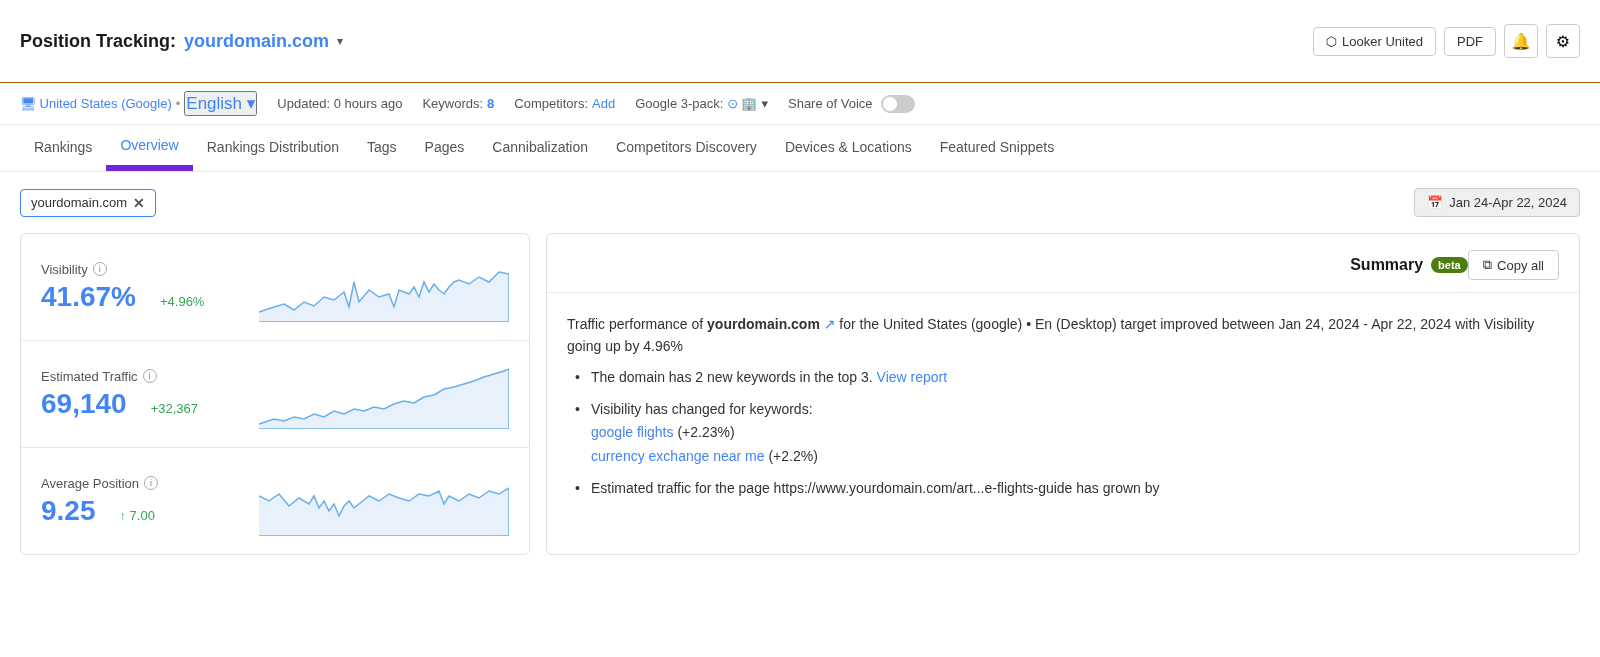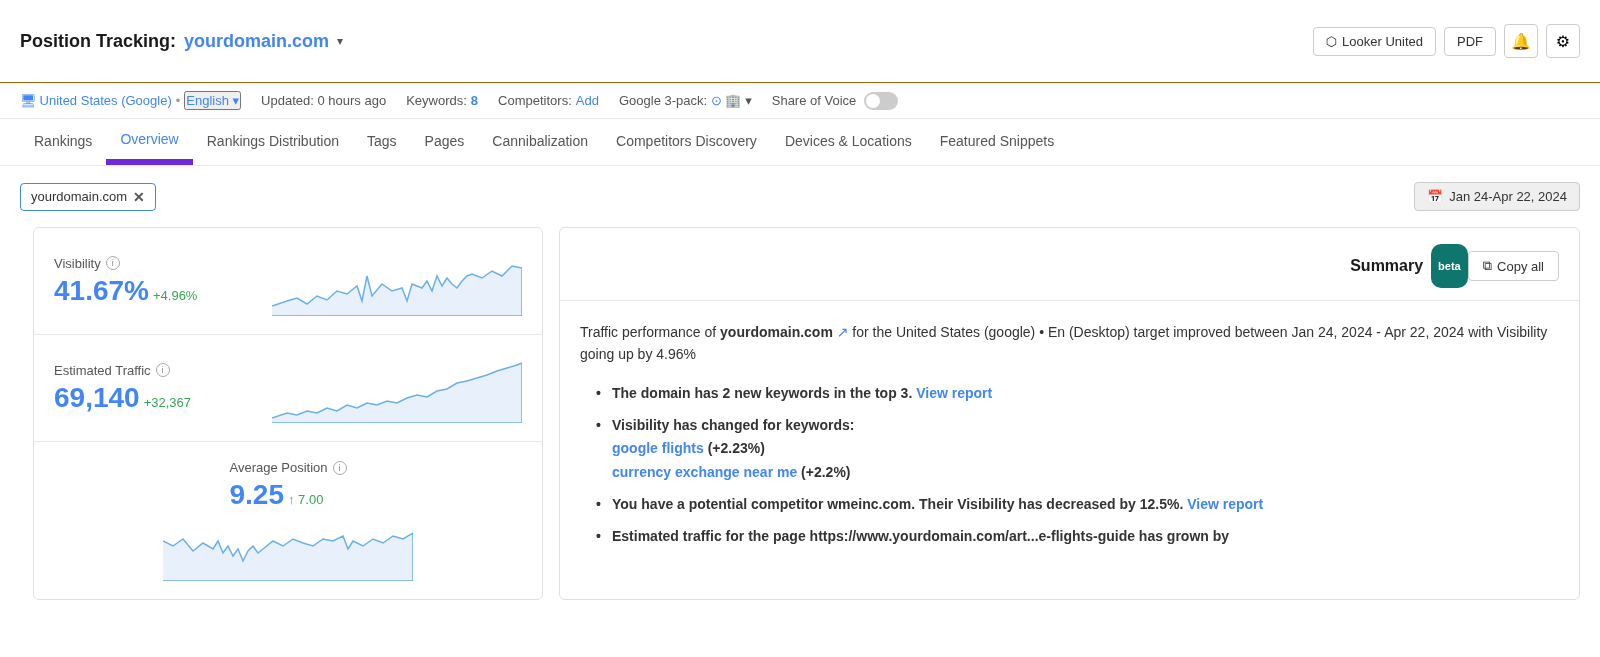--- a/index.html
+++ b/index.html
@@ -13,21 +13,21 @@
     .chevron-icon { color: #555; font-size: 12px; }
     .header-right { display: flex; align-items: center; gap: 8px; }
     .header-btn { display: flex; align-items: center; gap: 5px; padding: 6px 12px; border: 1px solid #ccc; border-radius: 4px; background: #fff; cursor: pointer; font-size: 13px; color: #333; }
     .icon-btn { width: 34px; height: 34px; border: 1px solid #ccc; border-radius: 4px; background: #fff; cursor: pointer; display: flex; align-items: center; justify-content: center; font-size: 16px; }
 
     
     .subheader { display: flex; align-items: center; gap: 20px; padding: 8px 20px; border-bottom: 1px solid #e8e8e8; font-size: 13px; color: #555; }
     .subheader-item { display: flex; align-items: center; gap: 4px; }
     .country-link { display: flex; align-items: center; gap: 3px; color: #4285f4; cursor: pointer; border: none; background: none; font-size: 13px; }
     .dot-sep { color: #999; }
-    .lang-link { color: #4285f4; cursor: pointer; font-size: 13px; }
+    .lang-link { color: #4285f4; cursor: pointer; font-size: 17px; }
     .add-link { color: #4285f4; cursor: pointer; font-size: 13px; text-align: center; }
     .toggle { width: 34px; height: 18px; background: #ccc; border-radius: 9px; cursor: pointer; position: relative; display: inline-block; margin-left: 4px; }
     .toggle::after { content: ''; position: absolute; width: 14px; height: 14px; background: #fff; border-radius: 50%; top: 2px; left: 2px; }
     .google3pack-icons { display: flex; align-items: center; gap: 3px; }
 
     
     .nav-tabs { display: flex; align-items: center; padding: 0 20px; border-bottom: 1px solid #e8e8e8; }
     .tab { padding: 12px 14px; font-size: 14px; color: #555; cursor: pointer; border-bottom: 2px solid transparent; white-space: nowrap; }
     .tab.active-blue { color: #4285f4; border-bottom: 6px solid #6d28d9; }
 
@@ -37,43 +37,43 @@
     
     .filter-row { display: flex; align-items: center; justify-content: space-between; margin-bottom: 16px; }
     .domain-tag { display: flex; align-items: center; gap: 6px; padding: 5px 10px; border: 1px solid #4285f4; border-radius: 4px; font-size: 13px; color: #333; background: #fff; }
     .domain-tag-x { cursor: pointer; color: #555; font-weight: bold; background: none; border: none; font-size: 14px; }
     .date-range { display: flex; align-items: center; gap: 6px; padding: 6px 12px; border: 1px solid #ccc; border-radius: 4px; font-size: 13px; color: #333; cursor: pointer; }
 
     
     .main-grid { display: flex; gap: 16px; }
 
     
-    .left-panel { width: 510px; min-width: 510px; border: 1px solid #e0e0e0; border-radius: 6px; overflow: hidden; margin-left: 13px; }
+    .left-panel { width: 510px; min-width: 510px; border: 1px solid #e0e0e0; border-radius: 6px; overflow: hidden; }
     .metric-card { padding: 18px 20px; border-bottom: 1px solid #e8e8e8; display: flex; align-items: center; justify-content: space-between; }
-    .metric-card:last-child { border-bottom: none; flex-direction: column; }
+    .metric-card:last-child { border-bottom: none; }
     .metric-info { flex: 1; }
     .metric-label { font-size: 13px; color: #555; display: flex; align-items: center; gap: 5px; margin-bottom: 4px; }
-    .metric-value { font-size: 28px; font-weight: 600; color: #4285f4; display: flex; align-items: baseline; gap: 4px; }
+    .metric-value { font-size: 28px; font-weight: 600; color: #4285f4; display: flex; align-items: baseline; gap: 24px; }
     .metric-change { font-size: 13px; font-weight: normal; }
     .change-pos { color: #34a853; }
     .chart-area { width: 250px; height: 70px; }
 
     
     svg.sparkline { width: 100%; height: 100%; }
 
     
     .right-panel { flex: 1; border: 1px solid #e0e0e0; border-radius: 6px; position: relative; overflow: hidden; }
     .summary-header { display: flex; align-items: center; justify-content: flex-end; padding: 16px 20px 12px; border-bottom: 1px solid #e8e8e8; }
     .summary-title { font-size: 16px; font-weight: 600; display: flex; align-items: center; gap: 8px; }
-    .beta-badge { background: #0f766e; color: #fff; font-size: 11px; font-weight: 600; padding: 16px 7px; border-radius: 10px; }
+    .beta-badge { background: #4d7c0f; color: #fff; font-size: 11px; font-weight: 600; padding: 2px 7px; border-radius: 10px; }
     .copy-all-btn { display: flex; align-items: center; gap: 5px; padding: 6px 14px; border: 1px solid #ccc; border-radius: 4px; background: #fff; cursor: pointer; font-size: 13px; color: #333; }
     .summary-body { padding: 20px; overflow-y: auto; max-height: 380px; }
     .summary-body p { font-size: 14px; line-height: 1.6; color: #333; }
     .summary-body strong { font-weight: 600; }
-    .summary-body ul { list-style: none; padding: 0; margin: 16px; font-weight: bold; }
+    .summary-body ul { list-style: none; padding: 0; margin: 8px; }
     .summary-body ul li { font-size: 14px; line-height: 1.7; color: #333; padding-left: 16px; position: relative; margin-bottom: 8px; }
     .summary-body ul li::before { content: '•'; position: absolute; left: 0; color: #333; }
     .blue-link { color: #4285f4; cursor: pointer; text-decoration: none; }
 
     
     .right-panel .summary-body::-webkit-scrollbar { width: 6px; }
     .right-panel .summary-body::-webkit-scrollbar-track { background: #f1f1f1; }
     .right-panel .summary-body::-webkit-scrollbar-thumb { background: #ccc; border-radius: 3px; }
 
     .info-icon { width: 14px; height: 14px; border-radius: 50%; border: 1px solid #aaa; display: inline-flex; align-items: center; justify-content: center; font-size: 9px; color: #888; cursor: pointer; }
@@ -250,24 +250,20 @@
               <span>google flights</span>
             </a>
             <span>(+2.23%)</span>
             <br>
             <a class="blue-link">
               <span>currency exchange near me</span>
             </a>
             <span>(+2.2%)</span>
           </li>
           <li>
-            <span>You have a potential competitor wmeinc.com. Their Visibility has decreased by 12.5%.</span>
-            <a class="blue-link">View report</a>
-          </li>
-          <li>
             <span>Estimated traffic for the page https://www.yourdomain.com/art...e-flights-guide has grown by</span>
           </li>
         </ul>
       </div>
     </div>
 
   </div>
 </div>
 
 </body></html>

